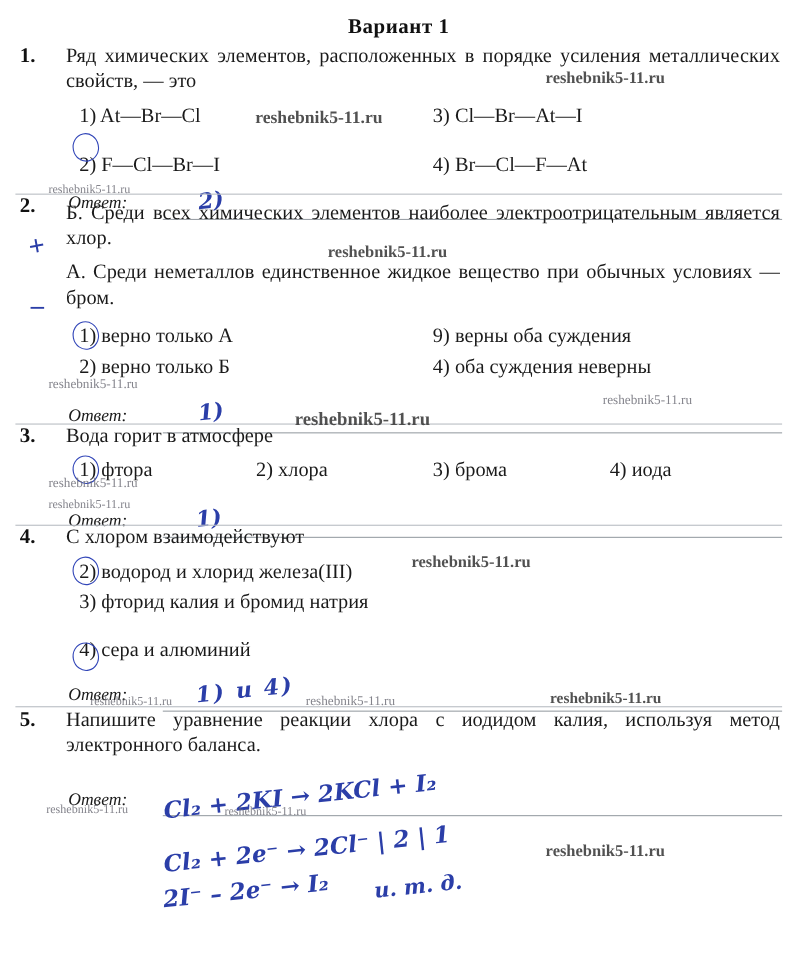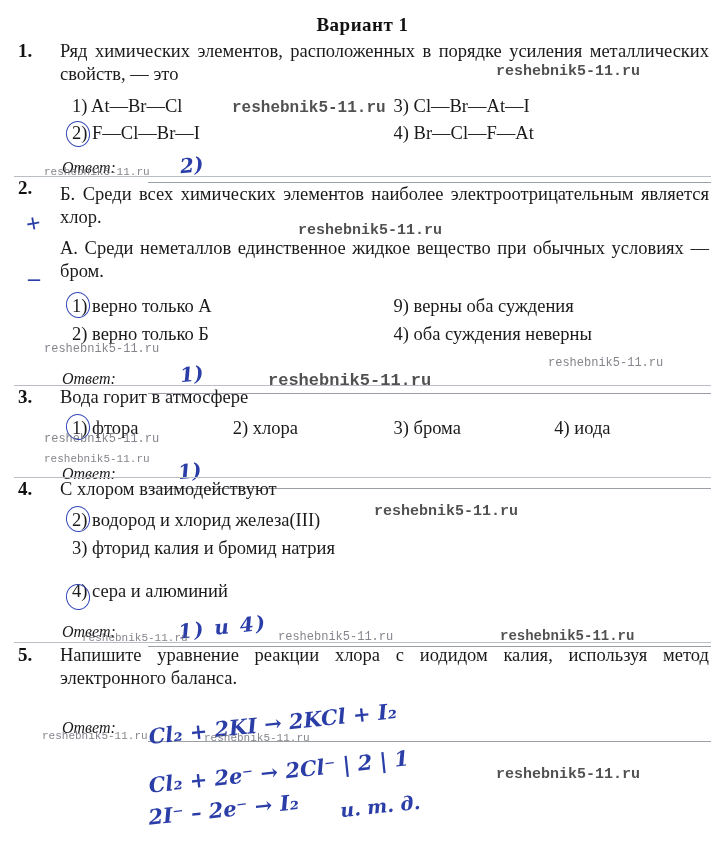--- a/index.html
+++ b/index.html
@@ -115,21 +115,21 @@
   .plusmark, .minusmark {
     position: absolute;
     color: #2b3ea8;
     font-weight: bold;
   }
 
   
   .wm {
     position: absolute;
     color: #6f6f78;
-    font-family: Liberation Mono, monospace;
+    font-family: Liberation Serif, serif;
     white-space: nowrap;
     opacity: 0.85;
   }
   .wm.dark {
     color: #333;
     font-weight: bold;
   }
 
   .sep {
     position: absolute;
@@ -146,21 +146,21 @@
   <div class="title">Вариант 1</div>
 
   <div class="q" style="position:absolute; top:40px; left:0; right:0;">
     <div class="qnum" style="top:0;">1.</div>
     <div class="qbody">Ряд химических элементов, расположенных в порядке усиления металлических свойств, — это</div>
     <div class="opts" style="margin-top:7px;">
       <div class="optrow">
         <div class="optcell">1) At—Br—Cl</div>
         <div class="optcell">3) Cl—Br—At—I</div>
       </div>
-      <div class="optrow" style="margin-top:3px;">
+      <div class="optrow" style="margin-top:20px;">
         <div class="optcell">2) F—Cl—Br—I</div>
         <div class="optcell">4) Br—Cl—F—At</div>
       </div>
       <div class="circle" style="left:-6px; top:27px; width:22px; height:24px;"></div>
     </div>
     <div class="ansline" style="margin-top:12px;">
       <span class="anslabel">Ответ:</span>
       <span class="rule"></span>
       <span class="hw" style="left:118px; top:-4px; font-size:20px;">2)</span>
     </div>

